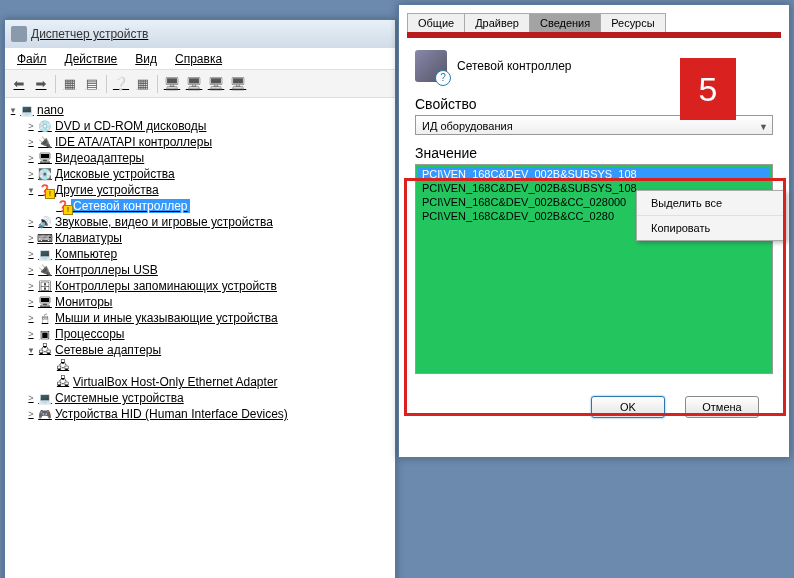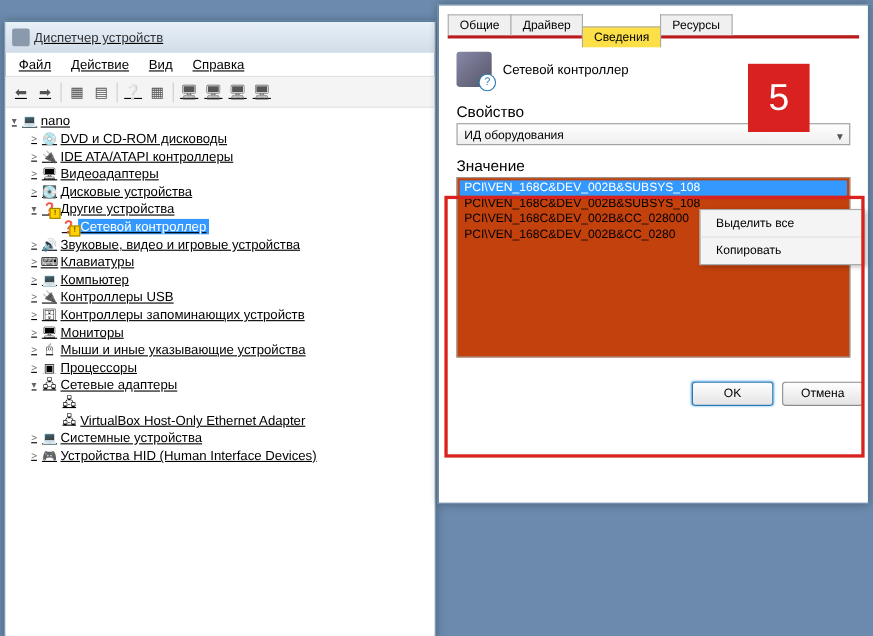--- a/index.html
+++ b/index.html
@@ -147,35 +147,35 @@
   background: #ffd200;
   border: 1px solid #a08000;
   font-size: 7px;
   line-height: 7px;
   text-align: center;
   color: #000;
 }
 .tabs {
   margin: 8px 8px 0 8px;
   display: flex;
-  border-bottom: 3px solid #b91c1c;
+  border-bottom: 6px solid #b91c1c;
   align-items: flex-end;
 }
 .tab {
   padding: 3px 10px;
   border: 1px solid #aaa;
   border-bottom: none;
   background: #f0f0f0;
   margin-right: -1px;
   font-size: 11px;
   position: relative;
 }
 .tab.active {
-  background: #fde047;
-  top: 11px;
+  background: #a3a3a3;
+  top: 0;
 }
 .props-body {
   padding: 12px 16px;
 }
 .props-head {
   display: flex;
   align-items: center;
   gap: 10px;
   margin-bottom: 14px;
 }
@@ -219,22 +219,22 @@
 .combo::after {
   content: "▼";
   position: absolute;
   right: 4px;
   top: 3px;
   font-size: 9px;
   color: #555;
 }
 .valarea {
   border: 1px solid #999;
-  background: #c2410c;
-  height: 164px;
+  background: #22c55e;
+  height: 210px;
   padding: 2px;
   font-size: 11px;
   position: relative;
 }
 .valarea .vrow {
   padding: 1px 4px;
   white-space: nowrap;
   overflow: hidden;
 }
 .valarea .vrow.sel {
@@ -279,22 +279,22 @@
 }
 .ctx-menu .mi {
   padding: 6px 14px;
   font-size: 11px;
   border-bottom: 1px solid #e0e0e0;
 }
 .ctx-menu .mi:last-child { border-bottom: none; }
 .dlg-buttons {
   display: flex;
   justify-content: flex-end;
-  gap: 8px;
-  padding: 10px 4px;
+  gap: 20px;
+  padding: 10px 30px;
 }
 .dlg-buttons button {
   width: 74px;
   height: 22px;
   border: 1px solid #8a8a8a;
   background: linear-gradient(to bottom,#fefefe,#e4e4e4);
   border-radius: 3px;
   font-size: 11px;
 }
 .dlg-buttons button.primary {

